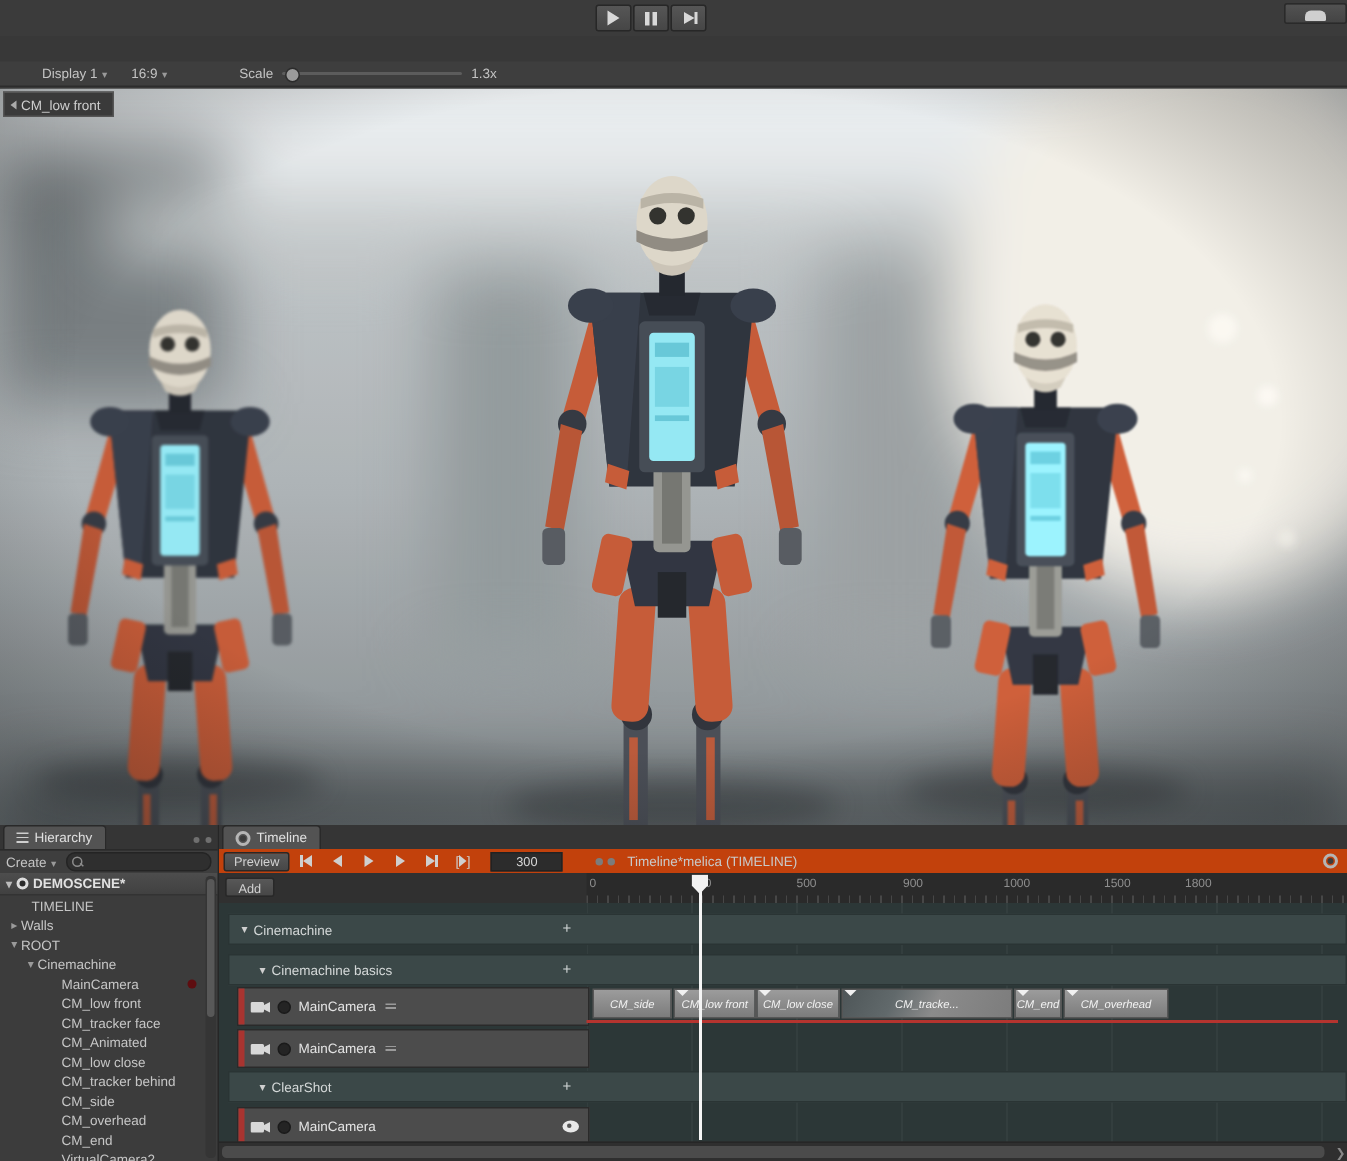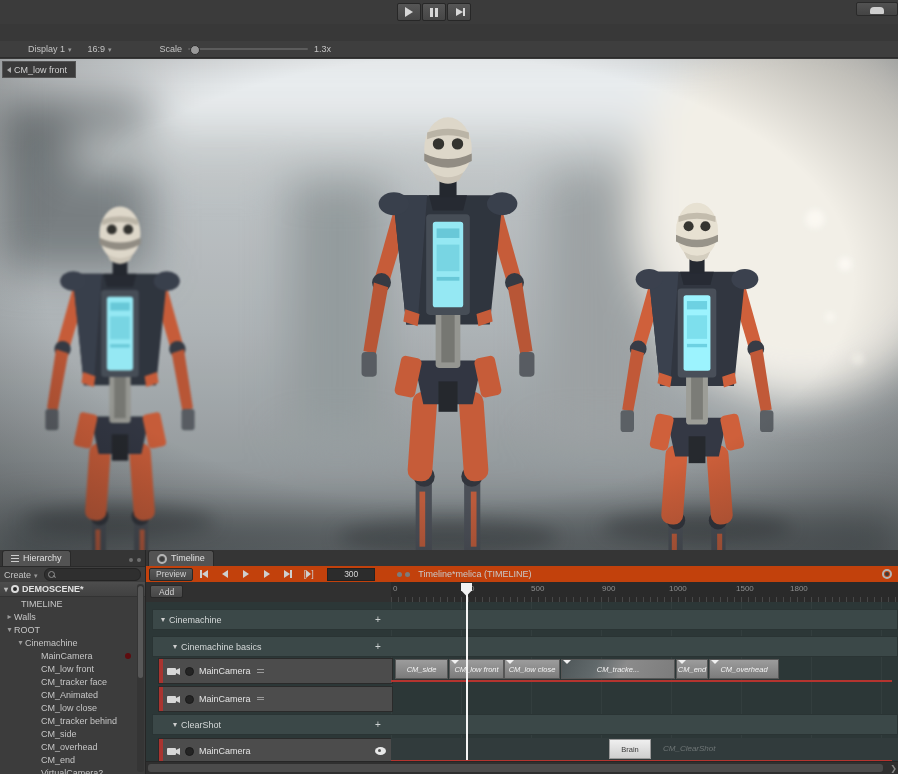--- a/index.html
+++ b/index.html
@@ -485,25 +485,20 @@
         <div class="trackitem" style="top:136px;">
           <span class="redbar"></span>
           <svg class="i-cam" width="13" height="9" viewBox="0 0 13 9">
               <rect x="0" y="1" width="9" height="7" rx="1" fill="#d8d8d8"></rect>
               <path d="M9 3 L13 1 L13 8 L9 6 Z" fill="#d8d8d8"></path>
             </svg>
           <span class="recdot"></span>
           <span class="tname">MainCamera</span>
           <span class="ghosticon"></span>
         </div>
-        <div class="darkband" style="top:136px;">
-          <div class="clip bright" style="left:218px;width:42px;" title="Brain">Brain</div>
-          <span class="ghostlabel" style="left:272px;">CM_ClearShot</span>
-          <div class="redline"></div>
-        </div>
 
       </div>
 
       <div class="playhead"></div>
       <div class="phmarker"></div>
 
       <div class="hscroll">
         <div class="hthumb"></div>
         <span class="hs-arrow">❯</span>
       </div>

